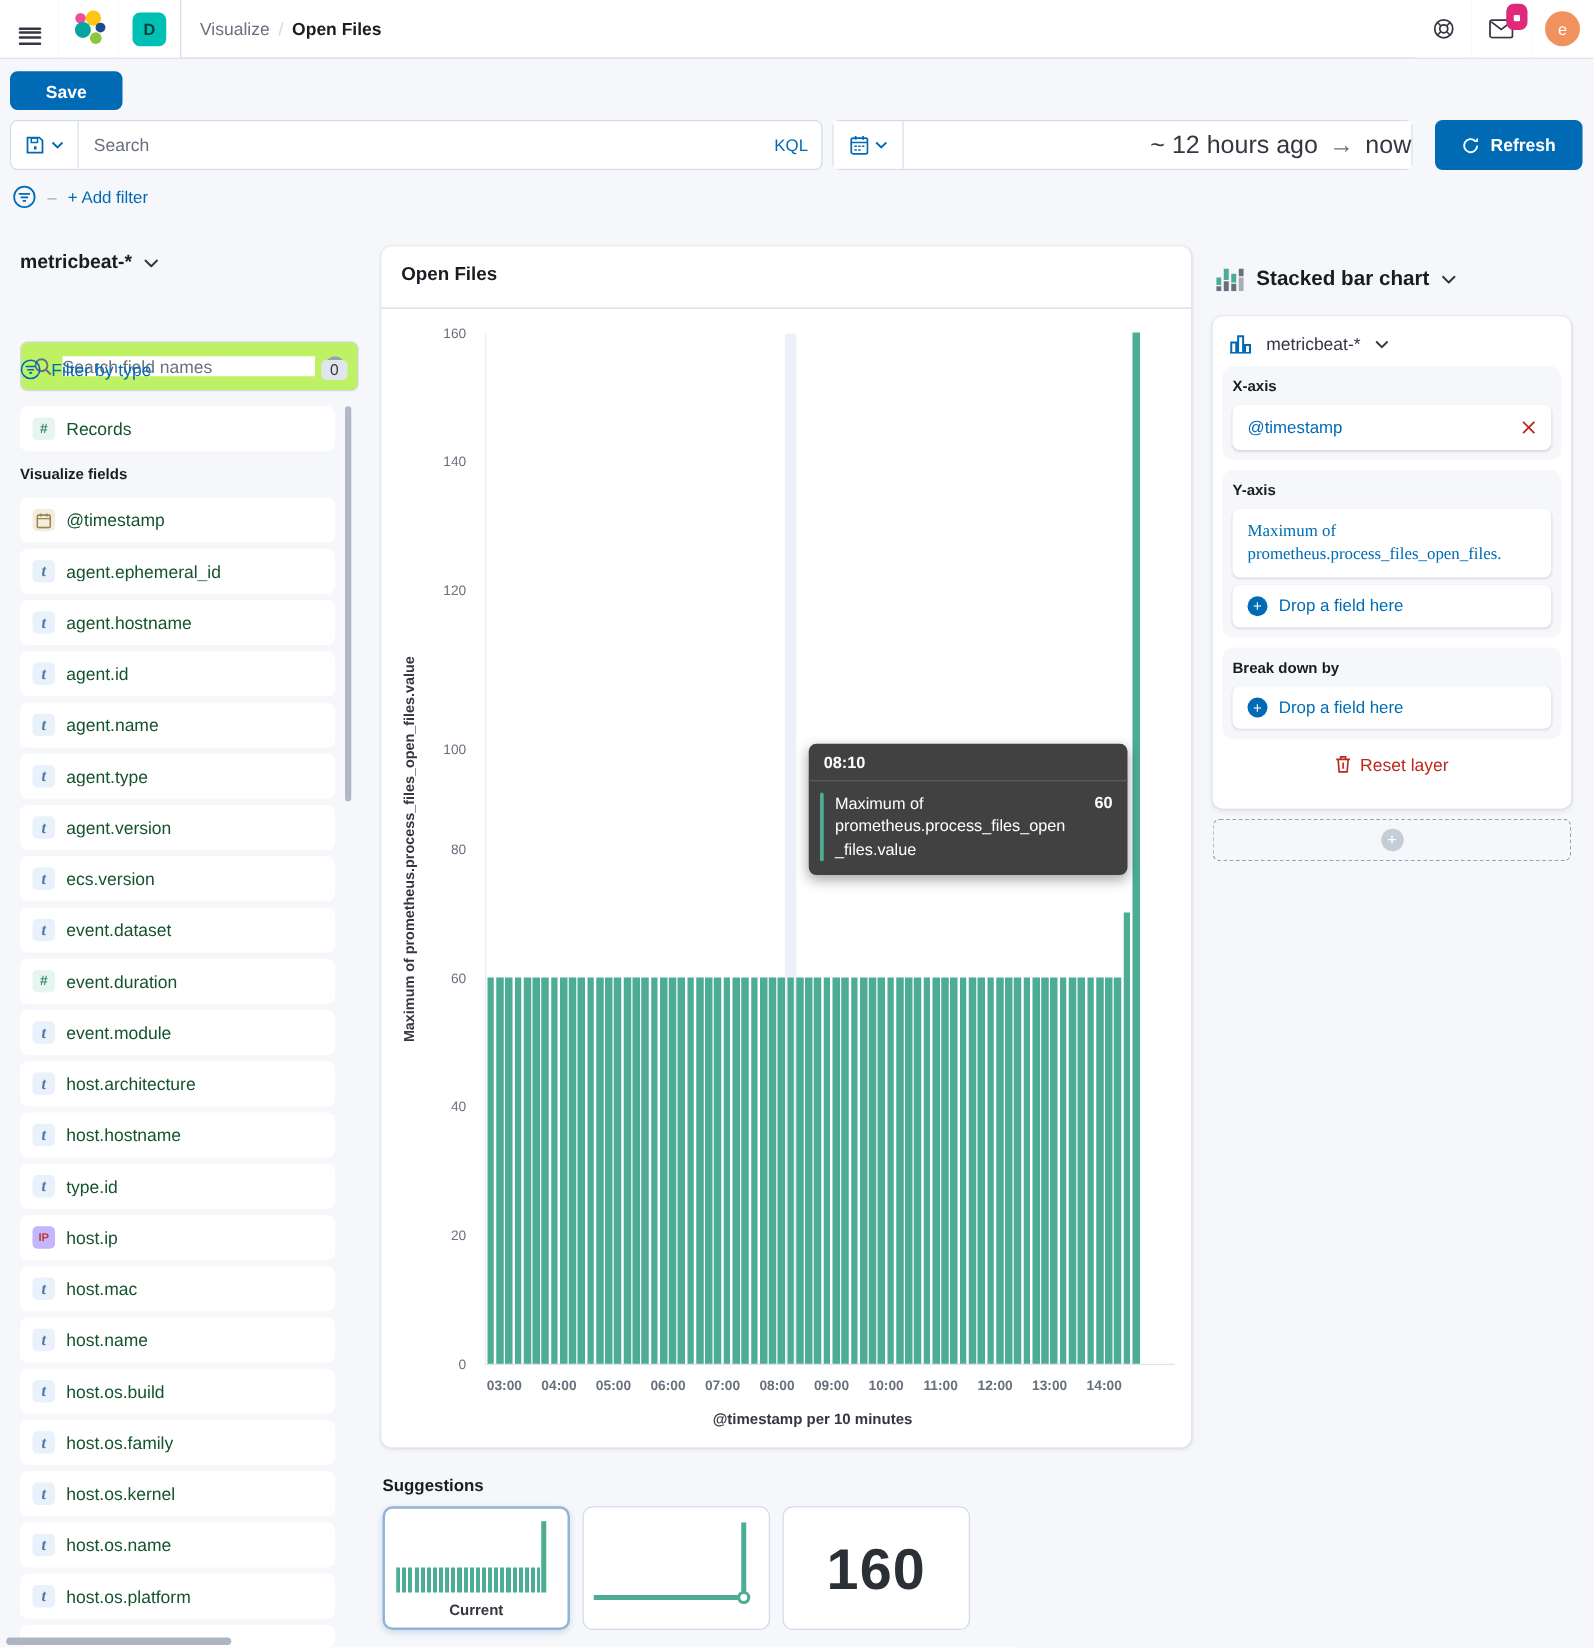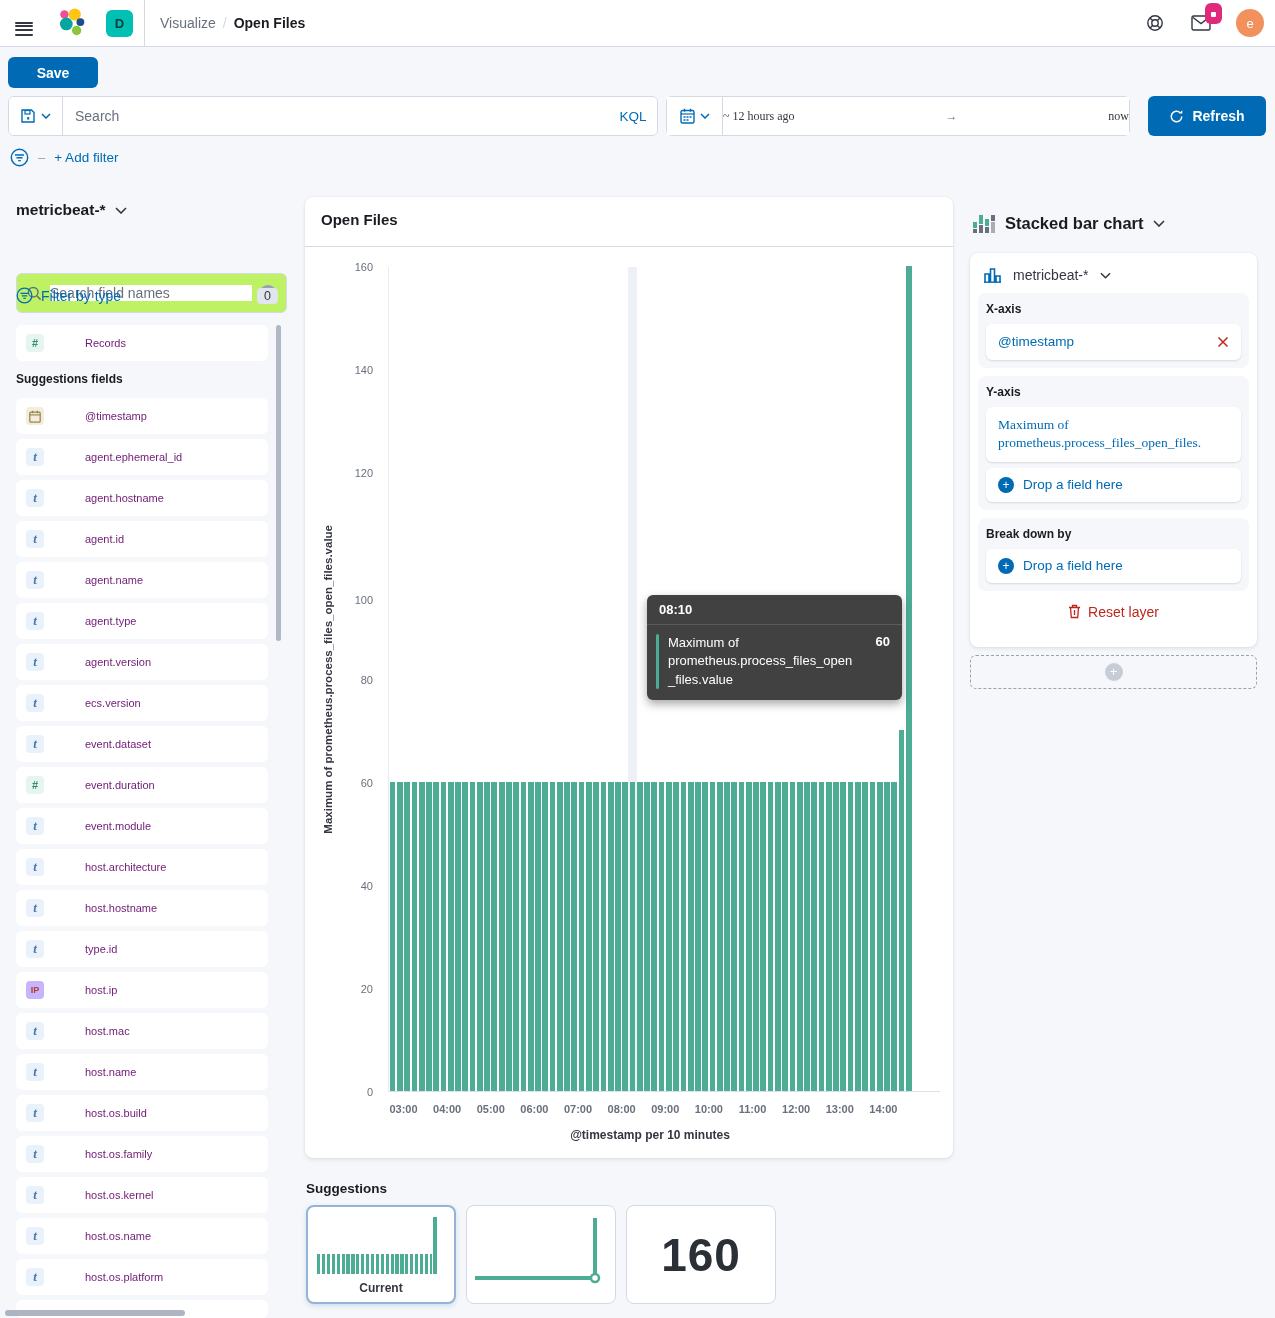--- a/index.html
+++ b/index.html
@@ -29,36 +29,36 @@
   .btn-primary { background:#006BB4; color:#fff; border:none; border-radius:6px; font-weight:600; font-size:14px; font-family:inherit; display:flex; align-items:center; justify-content:center; cursor:pointer; }
   .save-btn { left:8px; top:57px; width:90px; height:31px; }
   .refresh-btn { left:1148px; top:96px; width:118px; height:40px; gap:8px; }
   .qbar { left:8px; top:96px; width:650px; height:40px; background:#fff; border:1px solid #D3DAE6; border-radius:6px; display:flex; align-items:stretch; overflow:hidden; }
   .sq-btn { width:54px; border:none; border-right:1px solid #D3DAE6; background:#fff; display:flex; align-items:center; justify-content:center; gap:5px; cursor:pointer; }
   .q-input { flex:1; border:none; outline:none; font-size:14px; font-family:inherit; padding:0 12px; color:#343741; }
   .q-input::placeholder { color:#69707D; }
   .kql-btn { width:48px; border:none; background:#fff; color:#006BB4; font-size:13.5px; font-family:inherit; cursor:pointer; }
   .datepicker { left:666px; top:96px; width:464px; height:40px; background:#fff; border:1px solid #D3DAE6; border-radius:6px; display:flex; align-items:stretch; }
   .quick-btn { width:56px; border:none; border-right:1px solid #D3DAE6; background:#fff; display:flex; align-items:center; justify-content:center; gap:5px; cursor:pointer; }
-  .time-txt { flex:1; display:flex; align-items:center; justify-content:space-between; gap:9px; font-size:12px; color:#343741; cursor:pointer; background:#fff; border:none; font-family:Liberation Serif, serif; }
+  .time-txt { flex:1; display:flex; align-items:center; justify-content:flex-end; gap:9px; font-size:20px; color:#343741; cursor:pointer; background:#fff; border:none; font-family:Liberation Sans, sans-serif; }
   .filter-row { left:10px; top:146px; height:22px; display:flex; align-items:center; gap:9px; }
   .addfilter { color:#006BB4; font-size:13.5px; cursor:pointer; background:none; border:none; font-family:inherit; }
   .dash { color:#98A2B3; font-size:13px; }
 
   
   .ip-sel { left:16px; top:201px; display:flex; align-items:center; gap:9px; font-size:15.5px; font-weight:bold; color:#1A1C21; cursor:pointer; background:none; border:none; font-family:inherit; }
   .fsearch { left:16px; top:237px; width:271px; height:40px; background:#bef264; border:1px solid #D3DAE6; border-radius:6px; display:flex; align-items:center; padding:0 10px; gap:8px;margin-top:36px; }
   .fsearch input { flex:1; border:none; outline:none; font-size:14px; font-family:inherit; color:#343741; min-width:0; }
   .fsearch input::placeholder { color:#69707D; }
   .clear-btn { width:16px; height:16px; border-radius:50%; background:#98A2B3; color:#fff; font-size:10px; line-height:16px; text-align:center; border:none; cursor:pointer; flex:none; }
   .ftype-row { left:16px; top:287px; width:262px; display:flex; align-items:center; gap:8px; }
   .ftype-lbl { color:#006BB4; font-size:14px; cursor:pointer; background:none; border:none; font-family:inherit; }
   .ftype-count { margin-left:auto; background:#E0E5EE; color:#343741; font-size:12.5px; border-radius:4px; padding:1px 7px; }
   .field-row { position:absolute; left:16px; width:252px; height:36px; background:#fff; border-radius:6px; display:flex; align-items:center; padding:0 10px; gap:9px; cursor:pointer; }
-  .fname { font-size:11px; color:#701a75; white-space:nowrap; overflow:hidden;margin-left:32px; }
+  .fname { font-size:14px; color:#14532d; white-space:nowrap; overflow:hidden; }
   .ficon { width:18px; height:18px; border-radius:4px; flex:none; display:flex; align-items:center; justify-content:center; font-size:11px; font-weight:bold; }
   .ft-string { background:#E9F1FA; color:#4C77A8; font-family:"Liberation Serif",serif; font-style:italic; font-size:13px; }
   .ft-number { background:#E7F5F0; color:#3D8B74; }
   .ft-ip { background:#c4b5fd; color:#BB3A33; font-size:9px; }
   .ft-date { background:#F3EDDD; color:#99854E; }
   .sec-hdr { position:absolute; left:16px; font-size:12px; font-weight:bold; color:#1A1C21; }
   .vscroll { left:276px; top:325px; width:5px; height:316px; background:#98A2B3; opacity:.75; border-radius:3px; }
   .hscroll { left:5px; top:1310px; width:180px; height:6px; background:#98A2B3; opacity:.8; border-radius:3px; }
 
   
@@ -241,21 +241,21 @@
       <path d="M5 7h9M6.5 9.8h6M8.2 12.6h2.6" stroke="#006BB4" stroke-width="1.4"></path>
     </svg>
     <button class="ftype-lbl">Filter by type</button>
     <span class="ftype-count">0</span>
   </div>
 
   <div class="field-row" style="top:325px">
     <span class="ficon ft-number">#</span>
     <span class="fname">Records</span>
   </div>
-  <div class="sec-hdr" style="top:372px">Suggestions fields</div>
+  <div class="sec-hdr" style="top:372px">Visualize fields</div>
 
   <div id="field-list">
       <div class="field-row" style="top: 398px;">
         <span class="ficon ft-date">
           <svg width="12" height="13" viewBox="0 0 15 16">
             <rect x="1" y="2.5" width="13" height="12.5" rx="1.5" fill="none" stroke="#99854E" stroke-width="1.6"></rect>
             <path d="M1 6h13" stroke="#99854E" stroke-width="1.4"></path>
             <path d="M4.5 0.8v3M10.5 0.8v3" stroke="#99854E" stroke-width="1.6"></path>
           </svg>
         </span>

